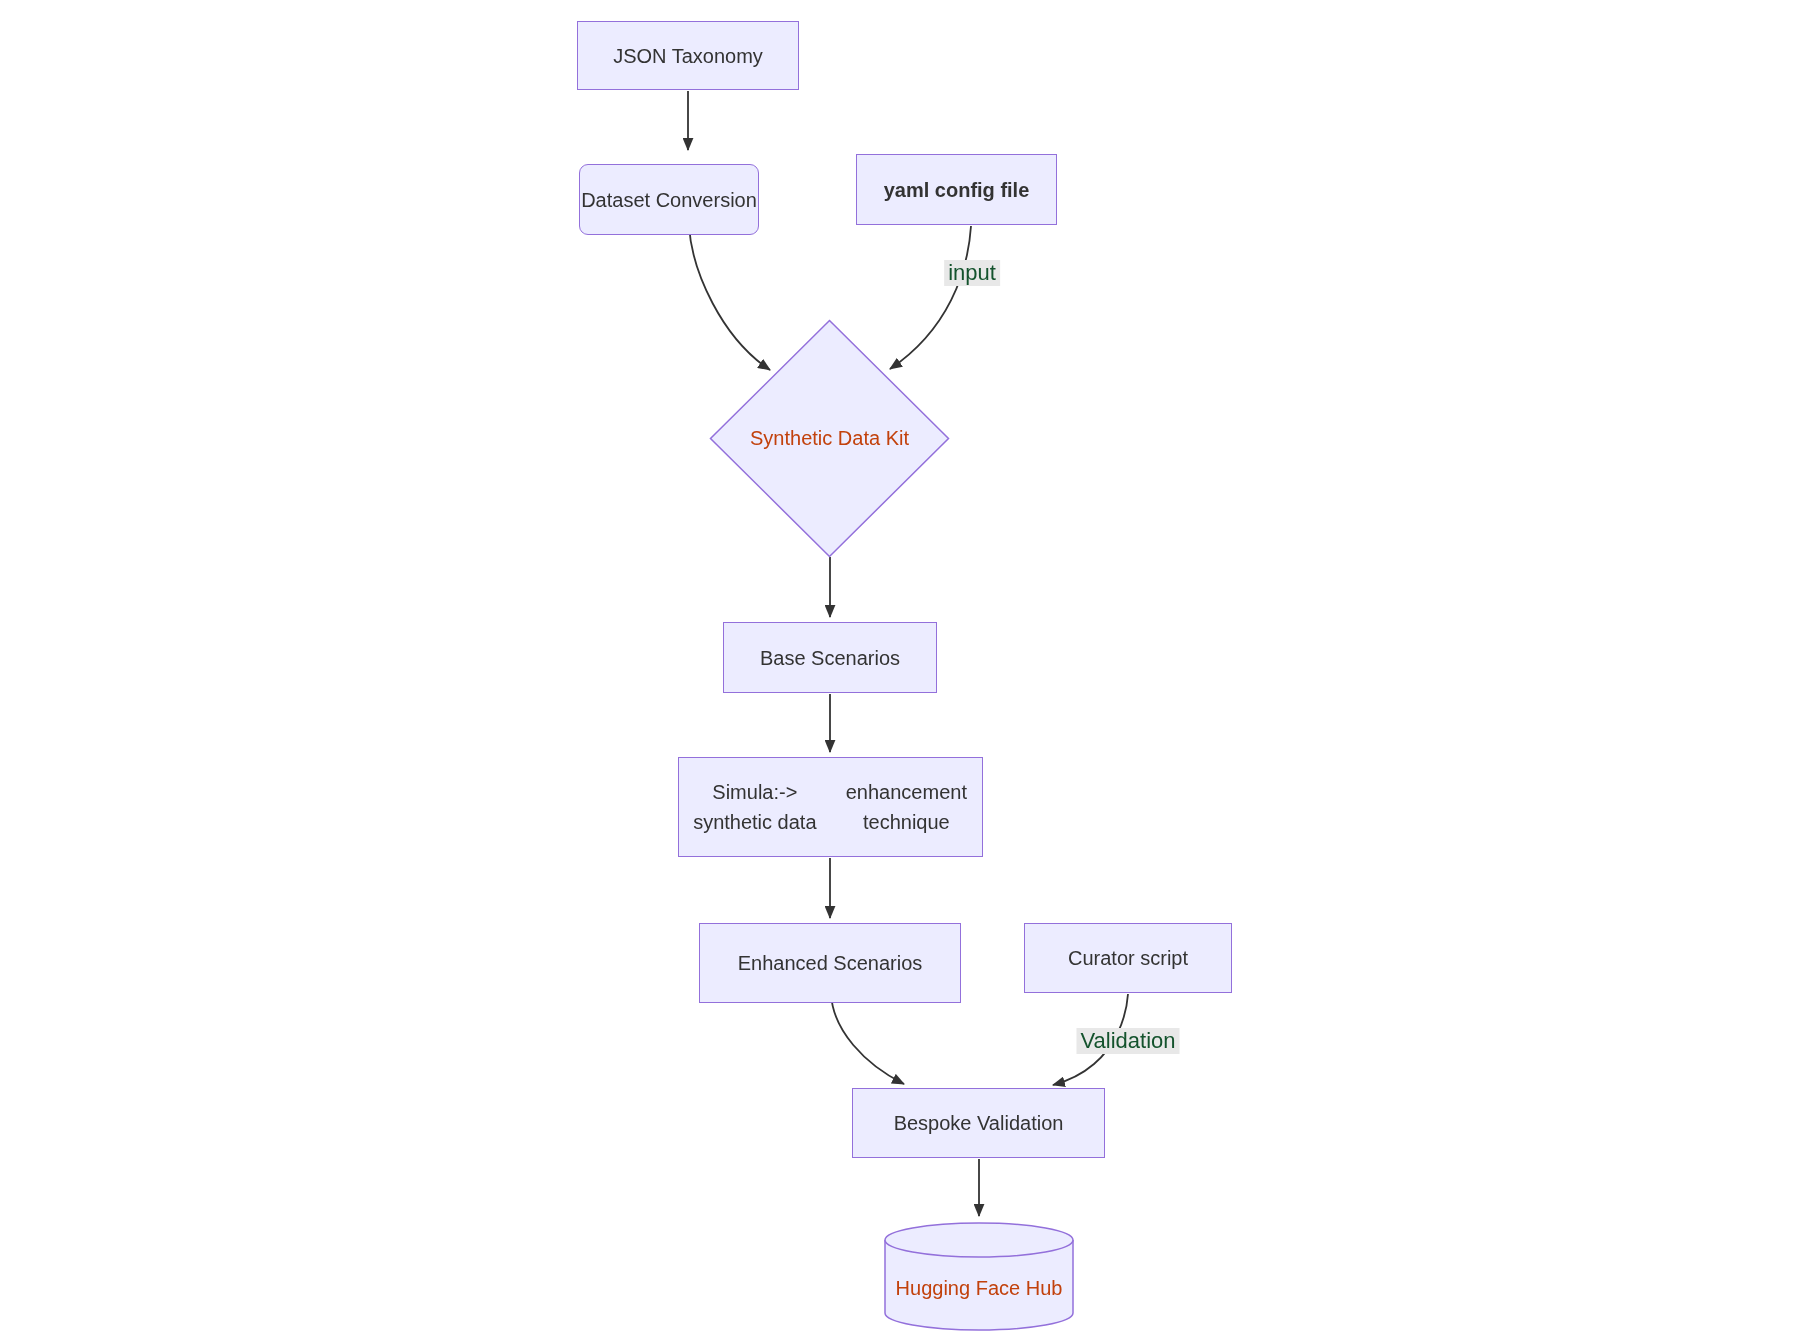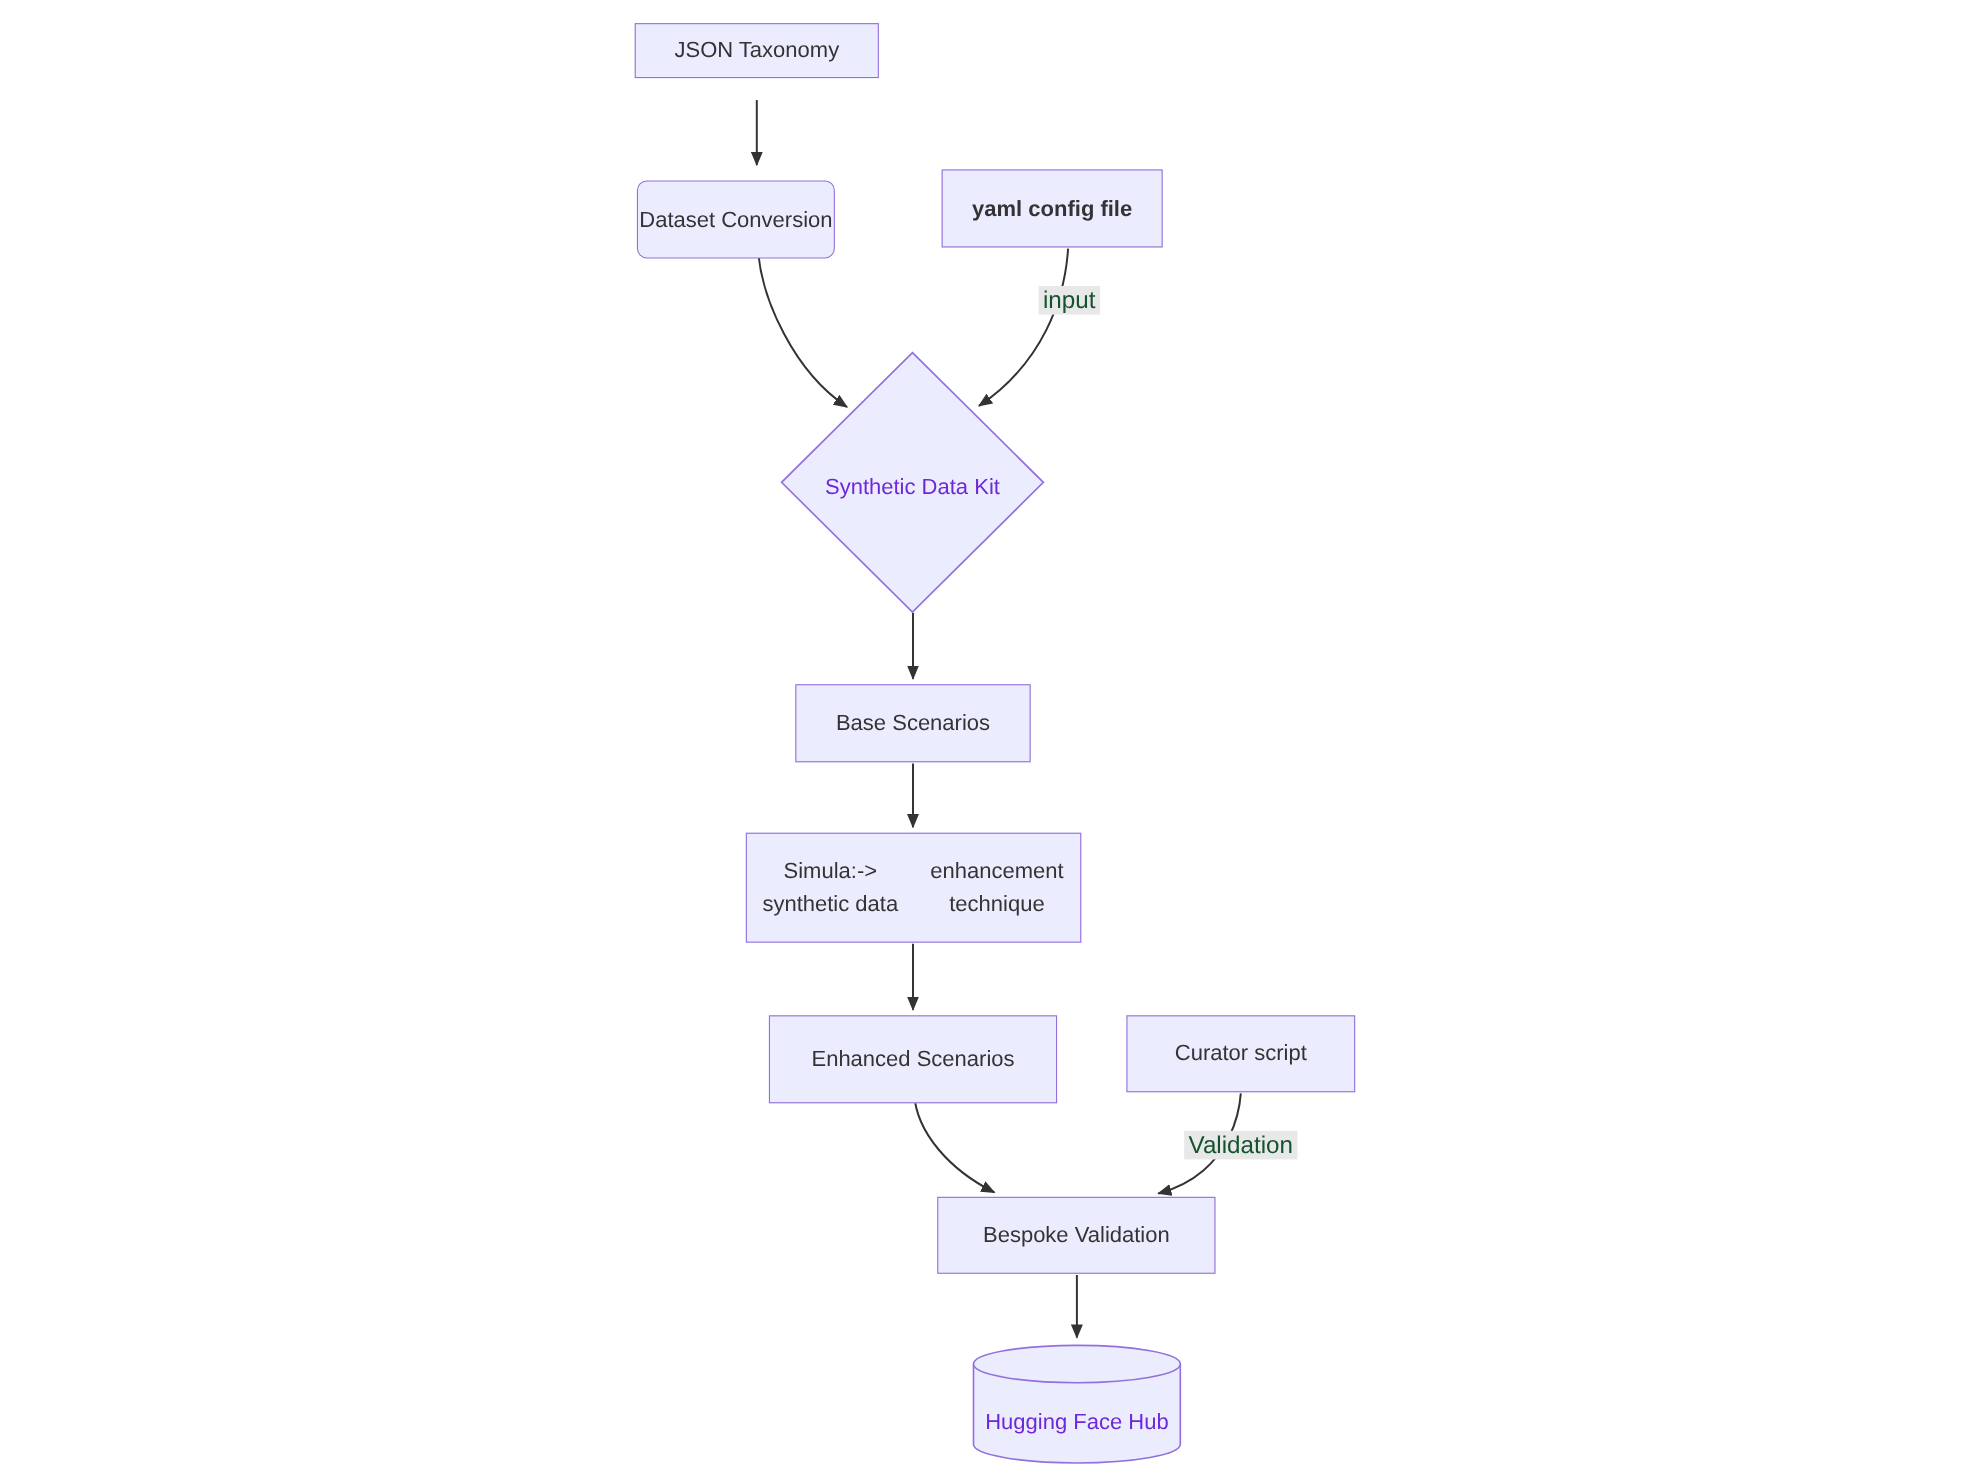--- a/index.html
+++ b/index.html
@@ -30,44 +30,44 @@
     font-size: 20px;
     line-height: 30px;
     display: flex;
     align-items: center;
     justify-content: center;
     text-align: center;
   }
   .node.rounded { border-radius: 9px; }
   .shape-label {
     position: absolute;
-    color: #6d28d9;
+    color: #c2410c;
     font-size: 20px;
     line-height: 30px;
     display: flex;
-    align-items: flex-end;
+    align-items: center;
     justify-content: center;
     text-align: center;
     pointer-events: none;
   }
   .edge-label {
     position: absolute;
     transform: translate(-50%, -50%);
     background: #E8E8E8;
     color: #14532d;
     font-size: 22px;
     line-height: 26px;
     padding: 0 4px;
     white-space: nowrap;
   }
   .multiline { flex-direction: row; }
   .multiline span { display: block; }
 
   
-  #n-json-taxonomy      { left: 577px;  top: 21px;   width: 222px; height: 50px; }
+  #n-json-taxonomy      { left: 577px;  top: 21px;   width: 222px; height: 69px; }
   #n-dataset-conversion { left: 579px;  top: 164px;  width: 180px; height: 71px; }
   #n-yaml-config        { left: 856px;  top: 154px;  width: 201px; height: 71px; font-weight: bold; }
   #n-base-scenarios     { left: 723px;  top: 622px;  width: 214px; height: 71px; }
   #n-simula             { left: 678px;  top: 757px;  width: 305px; height: 100px; }
   #n-enhanced-scenarios { left: 699px;  top: 923px;  width: 262px; height: 80px; }
   #n-curator-script     { left: 1024px; top: 923px;  width: 208px; height: 70px; }
   #n-bespoke-validation { left: 852px;  top: 1088px; width: 253px; height: 70px; }
   #l-diamond            { left: 719px;  top: 418px;  width: 221px; height: 40px; }
   #l-cylinder           { left: 879px;  top: 1268px; width: 200px; height: 40px; }
   #el-input             { left: 972px;  top: 273px; }

